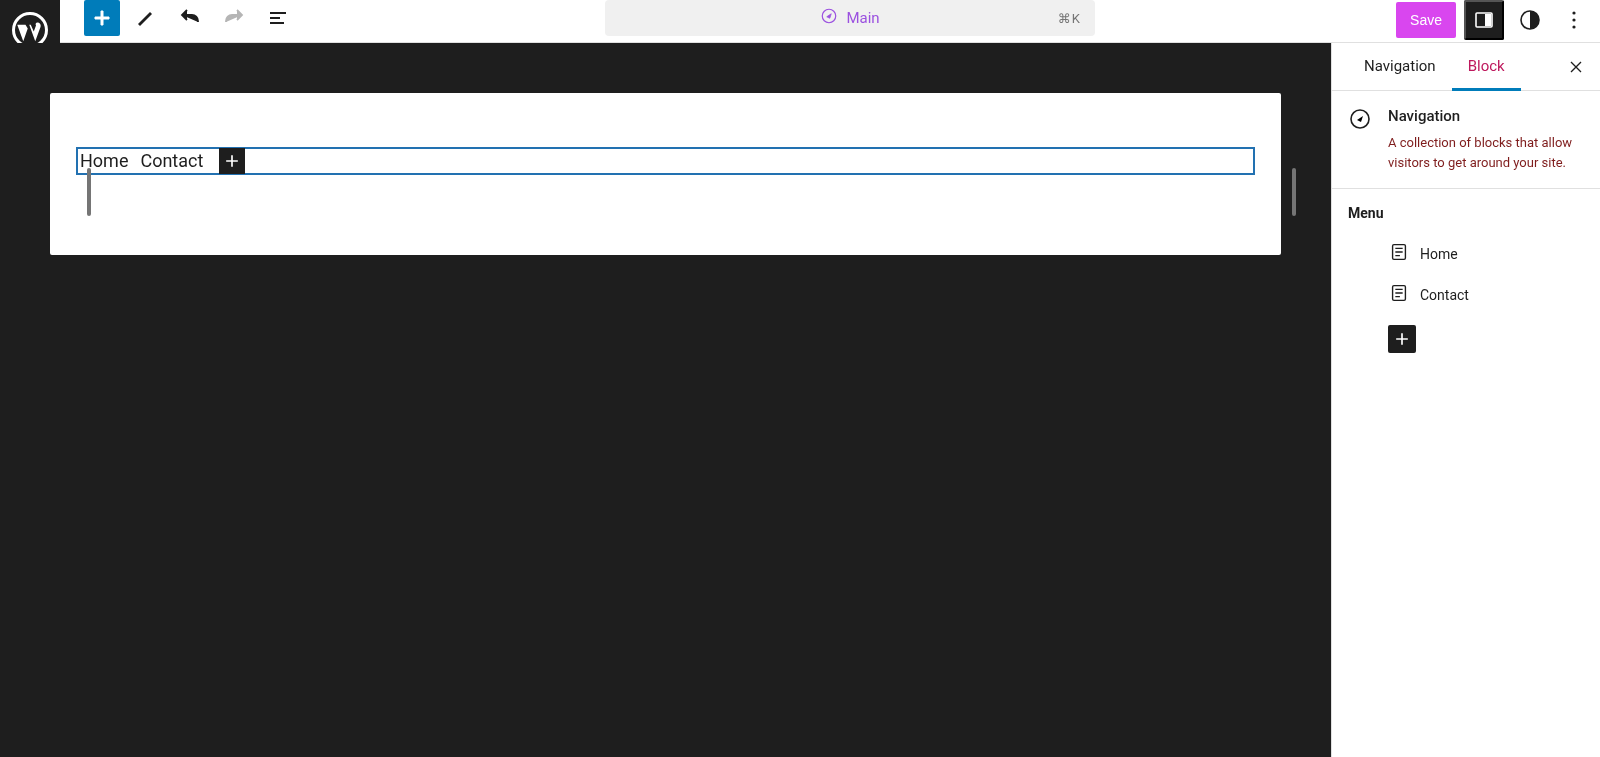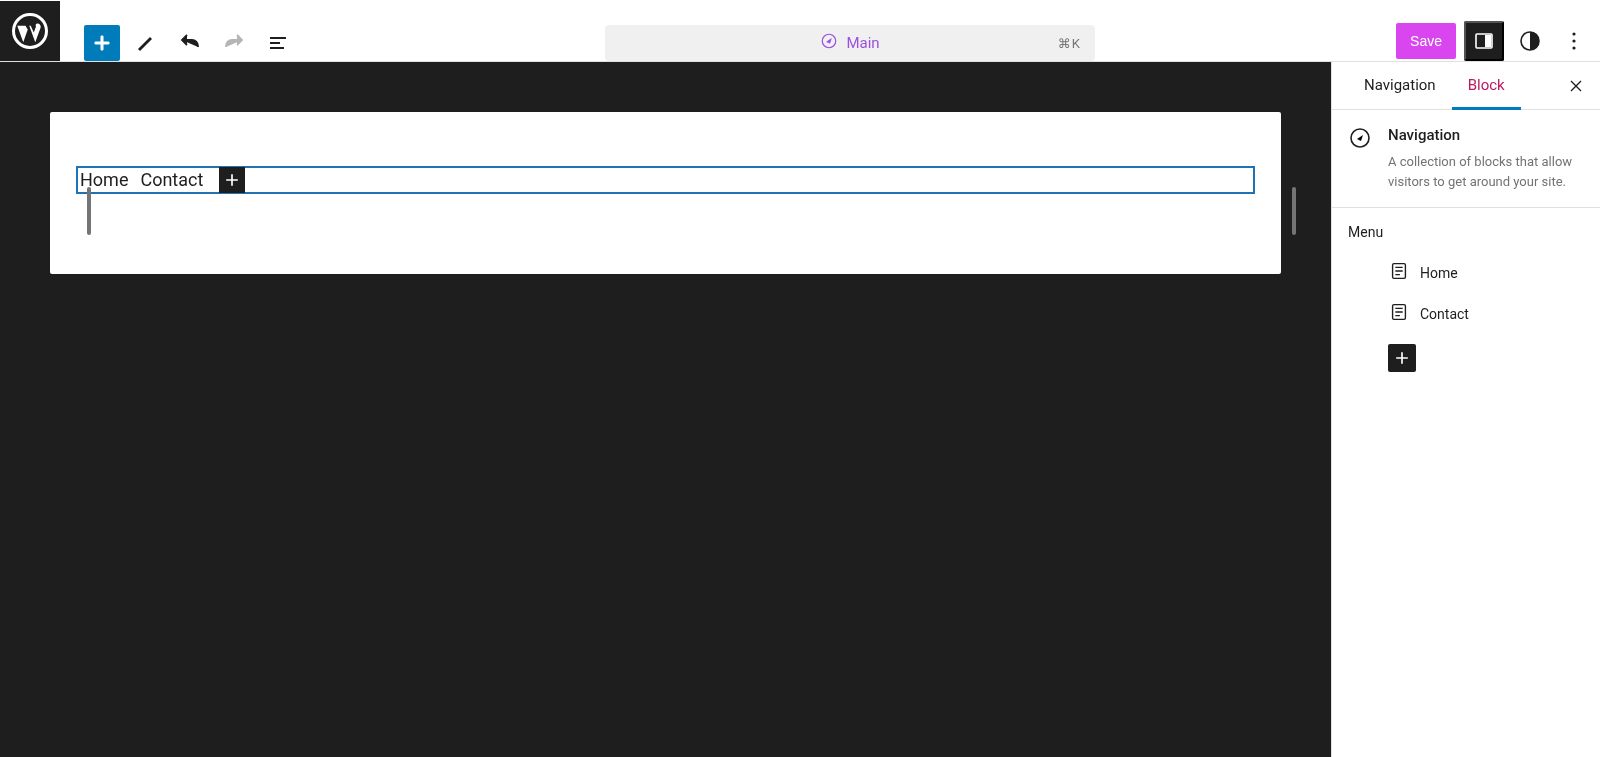--- a/index.html
+++ b/index.html
@@ -1,20 +1,20 @@
 <!DOCTYPE html>
 <html><head>
 <meta charset="utf-8">
 <style>
   * { box-sizing: border-box; margin: 0; padding: 0; }
   html, body { height: 100%; font-family: -apple-system, BlinkMacSystemFont, "Segoe UI", Roboto, sans-serif; font-size: 13px; color: #1e1e1e; }
   body { display: flex; flex-direction: column; background: #fff; }
 
   
-  .topbar { height: 62px; display: flex; align-items: flex-end; border-bottom: 1px solid #e0e0e0; background: #fff; }
+  .topbar { height: 43px; display: flex; align-items: flex-start; border-bottom: 1px solid #e0e0e0; background: #fff; }
   .wp-logo { width: 60px; height: 60px; background: #1e1e1e; display: flex; align-items: center; justify-content: center; }
   .wp-logo svg { width: 36px; height: 36px; }
   .tb-group { display: flex; align-items: center; gap: 8px; padding: 0 8px 0 24px; }
   .icon-btn { width: 36px; height: 36px; display: flex; align-items: center; justify-content: center; border-radius: 2px; cursor: pointer; background: transparent; border: none; }
   .icon-btn.primary { background: #007cba; }
   .icon-btn.primary svg { fill: #fff; stroke: #fff; }
   .icon-btn.disabled svg { fill: #b5b5b5; stroke: #b5b5b5; }
   .icon-btn svg { width: 24px; height: 24px; fill: #1e1e1e; }
 
   .top-center { flex: 1; display: flex; justify-content: center; }
@@ -46,24 +46,24 @@
   .sidebar { width: 269px; border-left: 1px solid #e0e0e0; background: #fff; display: flex; flex-direction: column; }
   .tabs { display: flex; border-bottom: 1px solid #e0e0e0; padding: 0 16px; position: relative; height: 48px; align-items: stretch; }
   .tab { padding: 0 16px; font-size: 15px; display: flex; align-items: center; cursor: pointer; border-bottom: 3px solid transparent; margin-bottom: -1px; }
   .tab.active { color: #be185d; border-bottom-color: #007cba; }
   .tab-close { position: absolute; right: 12px; top: 12px; cursor: pointer; width: 24px; height: 24px; display: flex; align-items: center; justify-content: center; }
 
   .panel-sec { padding: 16px; border-bottom: 1px solid #e0e0e0; }
   .block-header { display: flex; gap: 16px; }
   .block-header svg { width: 24px; height: 24px; flex-shrink: 0; }
   .block-header-text h3 { font-size: 15px; font-weight: 500; margin-bottom: 8px; }
-  .block-header-text p { font-size: 13px; color: #737373; line-height: 1.5; }
+  .block-header-text p { font-size: 13px; color: #7f1d1d; line-height: 1.5; }
 
   .menu-sec { padding: 16px; }
-  .menu-sec h4 { font-size: 14px; font-weight: 400; margin-bottom: 12px; }
+  .menu-sec h4 { font-size: 14px; font-weight: 700; margin-bottom: 12px; }
   .menu-item { display: flex; align-items: center; gap: 10px; padding: 8px 0 8px 40px; font-size: 14px; cursor: pointer; }
   .menu-item svg { width: 22px; height: 22px; }
   .menu-add { width: 28px; height: 28px; background: #1e1e1e; display: flex; align-items: center; justify-content: center; margin: 10px 0 0 40px; border-radius: 2px; cursor: pointer; }
   .menu-add svg { fill: #fff; width: 20px; height: 20px; }
 </style>
 </head>
 <body>
 
 <div class="topbar">
   <div class="wp-logo">

